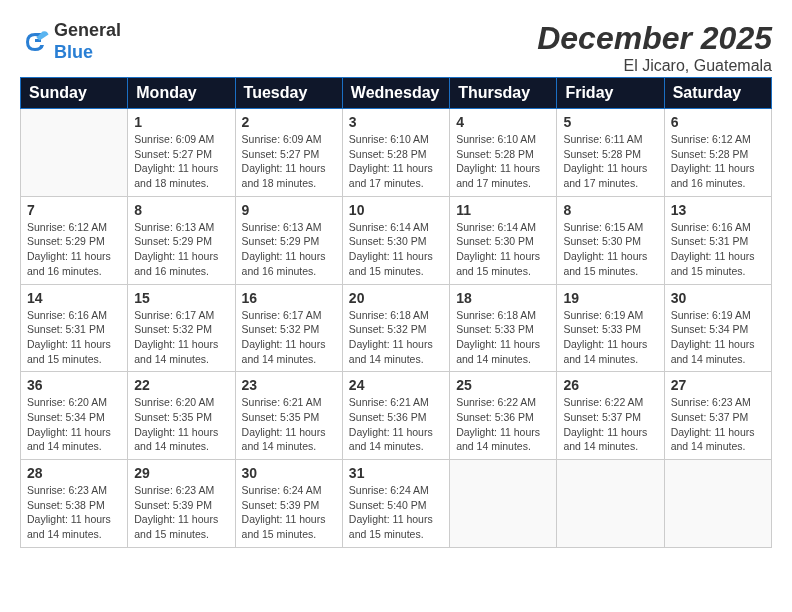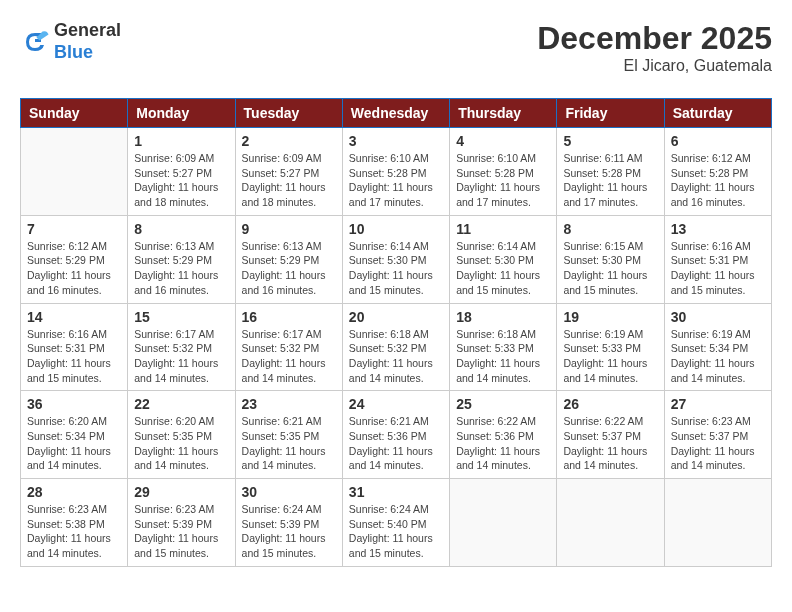--- a/index.html
+++ b/index.html
@@ -7,21 +7,21 @@
       font-family: Arial, sans-serif;
       background: #fff;
       width: 792px;
       min-height: 612px;
       padding: 20px;
     }
     .header {
       display: flex;
       justify-content: space-between;
       align-items: flex-start;
-      margin-bottom: 23px;
+      margin-bottom: 2px;
       gap: 32px;
     }
     .logo {
       display: flex;
       align-items: center;
       gap: 4px;
     }
     .logo-text {
       font-size: 18px;
       font-weight: bold;
@@ -33,36 +33,37 @@
       width: 30px;
       height: 30px;
     }
     .title-section {
       text-align: right;
     }
     .month-title {
       font-size: 32px;
       font-weight: bold;
       color: #333;
+      font-style: italic;
     }
     .location {
       font-size: 16px;
       color: #404040;
     }
     .calendar {
       width: 100%;
       border-collapse: collapse;
       border: 1px solid #ccc;
     }
     .calendar th {
-      background: #7f1d1d;
+      background: #0f172a;
       color: white;
       padding: 6px 8px;
       text-align: left;
-      font-size: 14px;
+      font-size: 16px;
       font-weight: bold;
       border: 1px solid #1a6fc4;
     }
     .calendar td {
       border: 1px solid #ccc;
       vertical-align: top;
       padding: 5px 6px;
       width: 107px;
       min-height: 80px;
       font-size: 11px;

